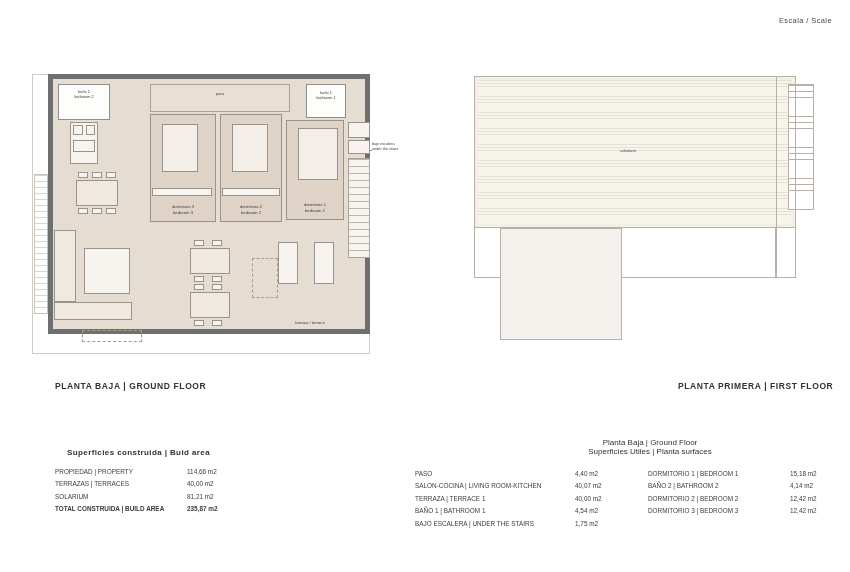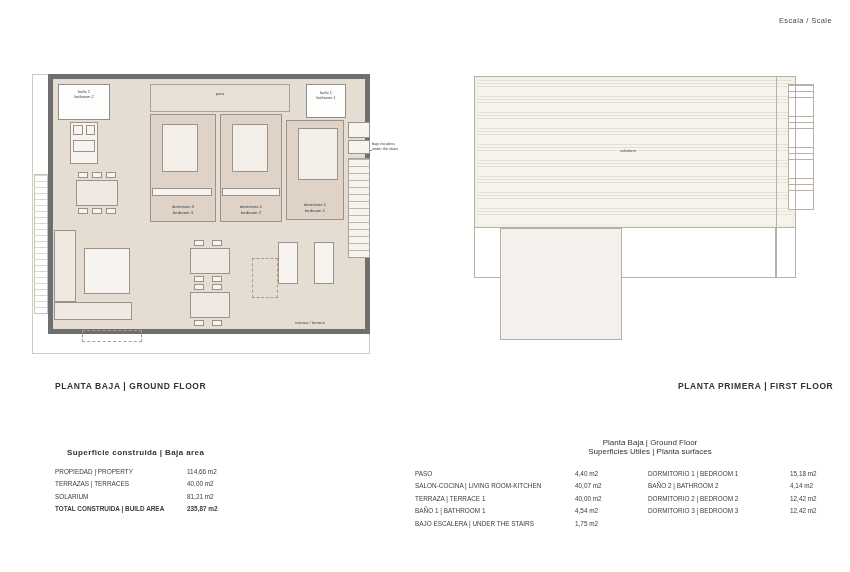--- a/index.html
+++ b/index.html
@@ -387,21 +387,21 @@
     <div class="ff-stairs"></div>
 
     <div class="ff-outline" style="left:316px; top:14px; width:20px; height:202px;"></div>
   </div>
 
   <div class="plan-caption" id="cap-first">PLANTA PRIMERA  |  FIRST FLOOR</div>
 
   <div class="tables">
 
     <div id="build-area-table">
-      <div class="tbl-title">Superficie construida  |  Baja area</div>
+      <div class="tbl-title">Superficies construida  |  Buid area</div>
 
       <div class="row">
         <span class="k">PROPIEDAD  |  PROPERTY</span>
         <span class="v">114,66 m2</span>
       </div>
       <div class="row">
         <span class="k">TERRAZAS  |  TERRACES</span>
         <span class="v">40,00 m2</span>
       </div>
       <div class="row">

